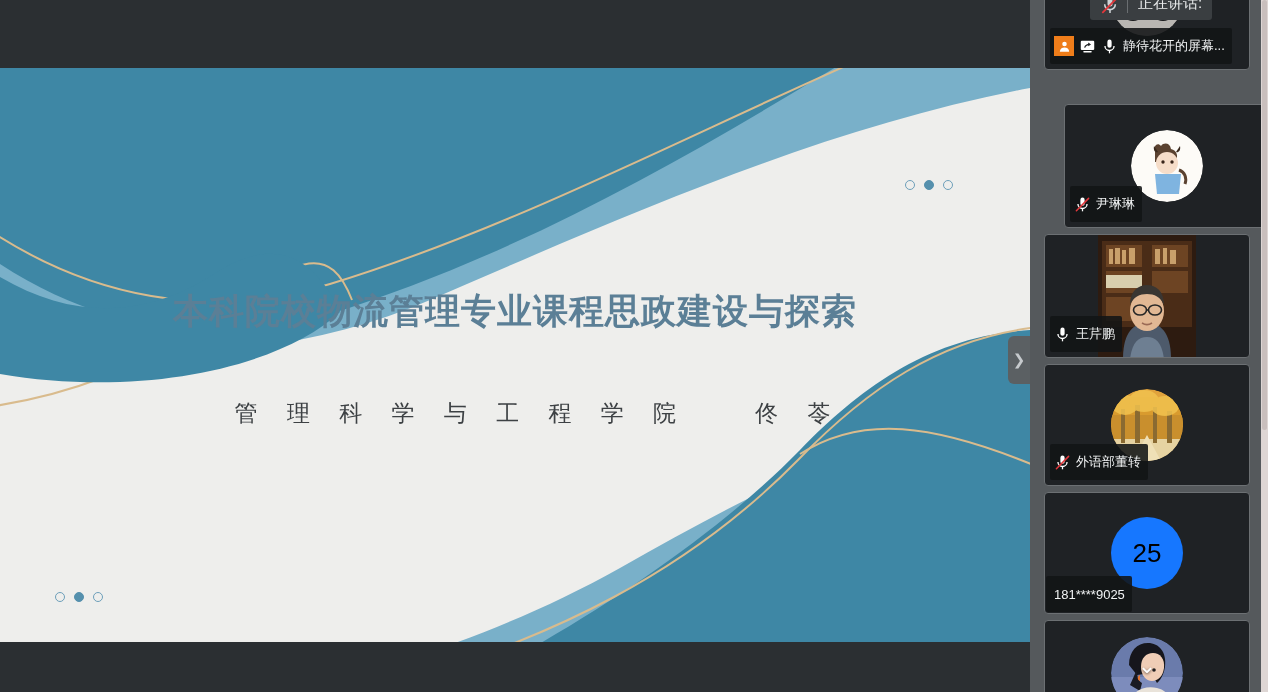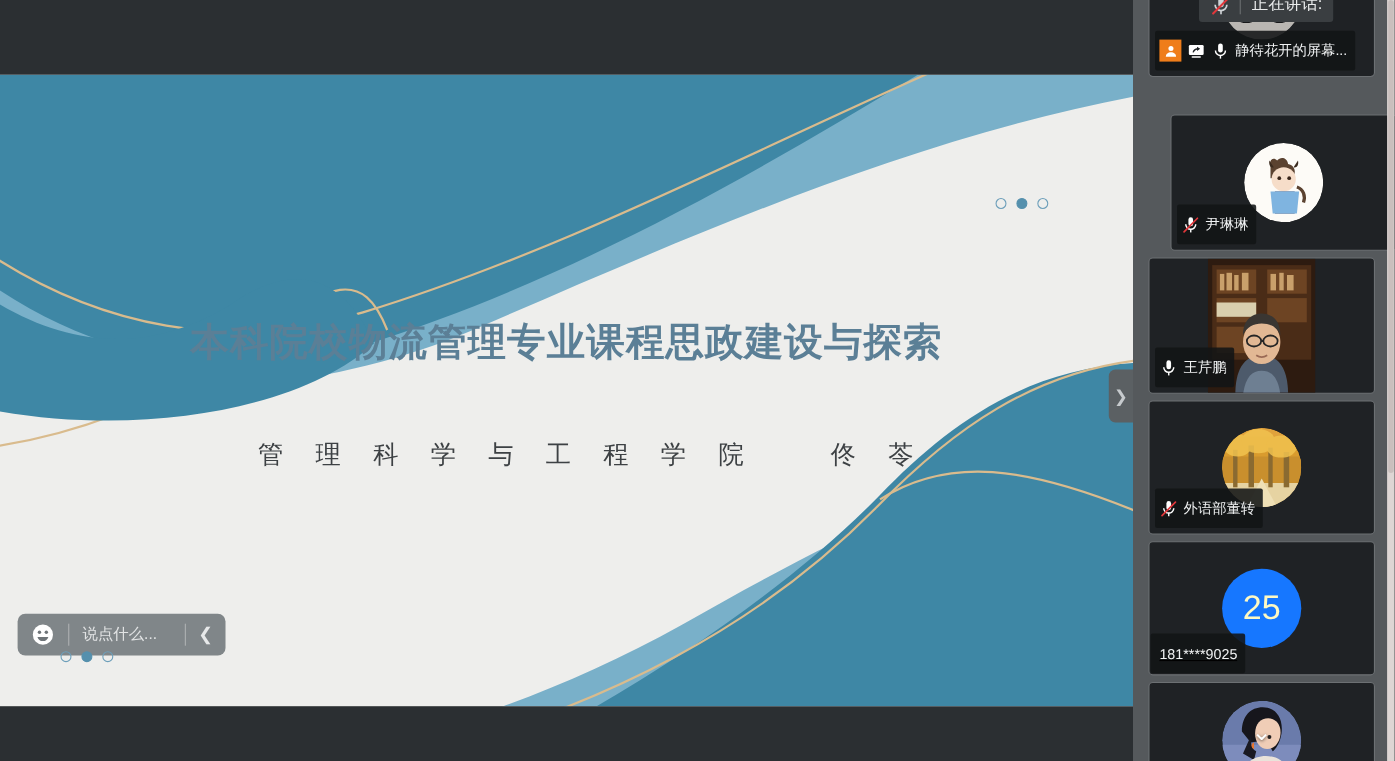--- a/index.html
+++ b/index.html
@@ -195,34 +195,20 @@
       <div class="slide-title">本科院校物流管理专业课程思政建设与探索</div>
       <div class="slide-sub">管 理 科 学 与 工 程 学 院　　佟 苓</div>
 
       <div class="dots top">
         <span class="dot"></span>
         <span class="dot active"></span>
         <span class="dot"></span>
       </div>
     </div>
 
-    <div class="chatbar">
-      <span class="seg-emoji">
-        <svg width="22" height="22" viewBox="0 0 24 24" fill="none">
-          <circle cx="12" cy="12" r="10" fill="#fff"></circle>
-          <circle cx="8.6" cy="9.6" r="1.7" fill="#6e7478"></circle>
-          <circle cx="15.4" cy="9.6" r="1.7" fill="#6e7478"></circle>
-          <path d="M6.6 14.2h10.8a5.6 5.6 0 0 1-10.8 0z" fill="#6e7478"></path>
-        </svg>
-      </span>
-      <span class="divider"></span>
-      <span class="seg-text">说点什么...</span>
-      <span class="divider"></span>
-      <span class="seg-arrow">❮</span>
-    </div>
 
     <div class="dots bottom">
       <span class="dot"></span>
       <span class="dot active"></span>
       <span class="dot"></span>
     </div>
 
     <div class="collapse-handle">❯</div>
   </div>
 
@@ -385,25 +371,25 @@
             </g>
             <path d="M3.4 20.8 L20.6 3.4" stroke="#e1373b" stroke-width="2.2" stroke-linecap="round"></path>
           </svg>
         </span>
         <span class="nm">外语部董转</span>
       </div>
     </div>
 
     <div class="tile" style="top:492px; height:122px;">
       <div class="media">
-        <span style="width:72px;height:72px;border-radius:50%;background:#1677ff;display:flex;align-items:center;justify-content:center;color:#fef9c3;font-size:31px;">
+        <span style="width:72px;height:72px;border-radius:50%;background:#1677ff;display:flex;align-items:center;justify-content:center;color:#000000;font-size:26px;">
           <span>25</span>
         </span>
       </div>
-      <div class="namebar" style="left:1px;bottom:1px;text-decoration:underline;">
+      <div class="namebar" style="left:1px;bottom:1px;">
         <span class="nm" style="max-width:180px;padding-left:4px;">181****9025</span>
       </div>
     </div>
 
     <div class="tile" style="top:620px; height:120px;">
       <div class="media" style="height:104px;">
         <span class="avatar-circle">
           <svg width="72" height="72" viewBox="0 0 72 72">
             <circle cx="36" cy="36" r="36" fill="#6a7bab"></circle>
             <path d="M0 40h72v32H0z" fill="#7d8cbc"></path>

